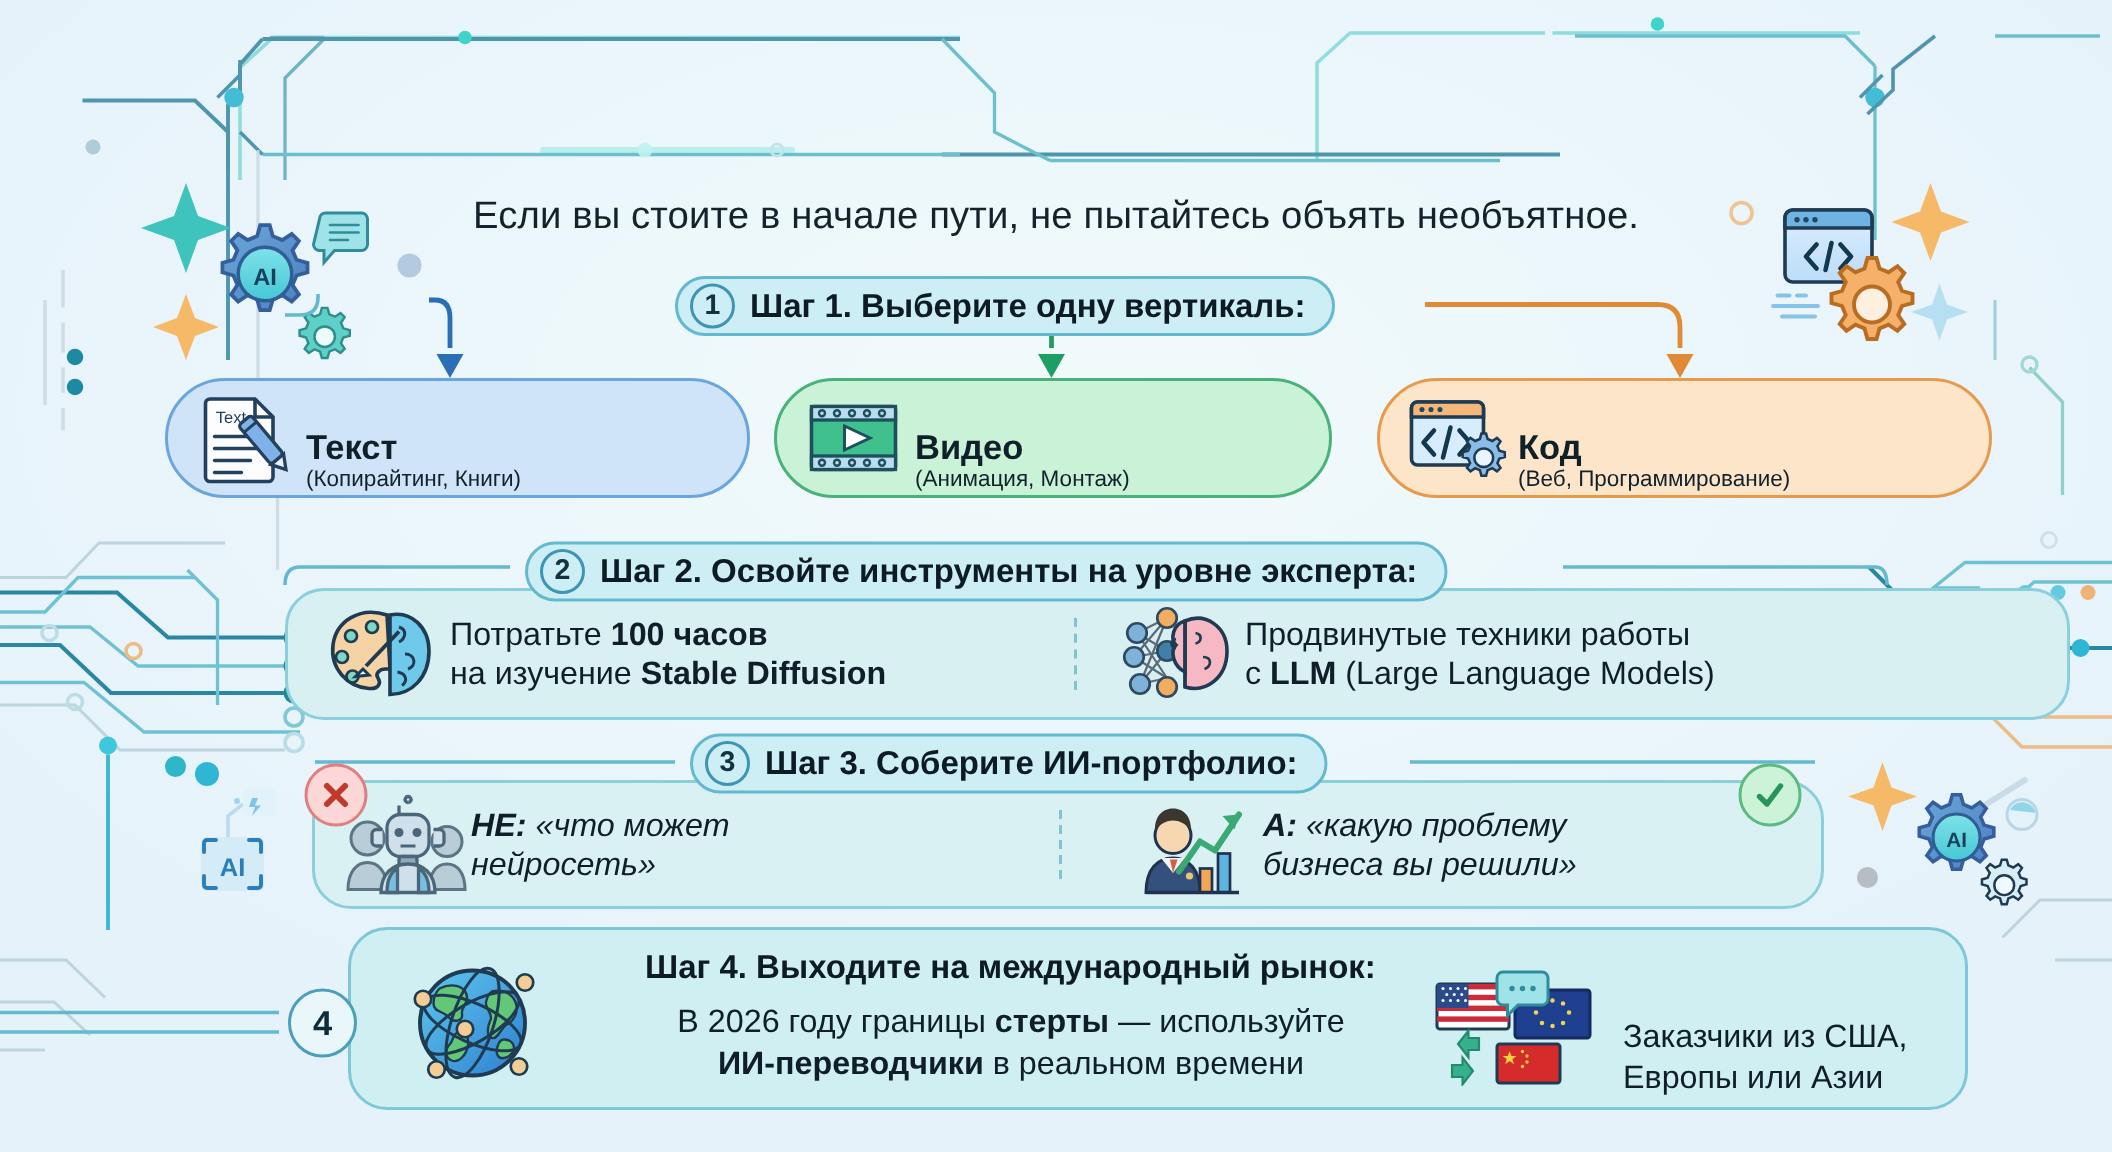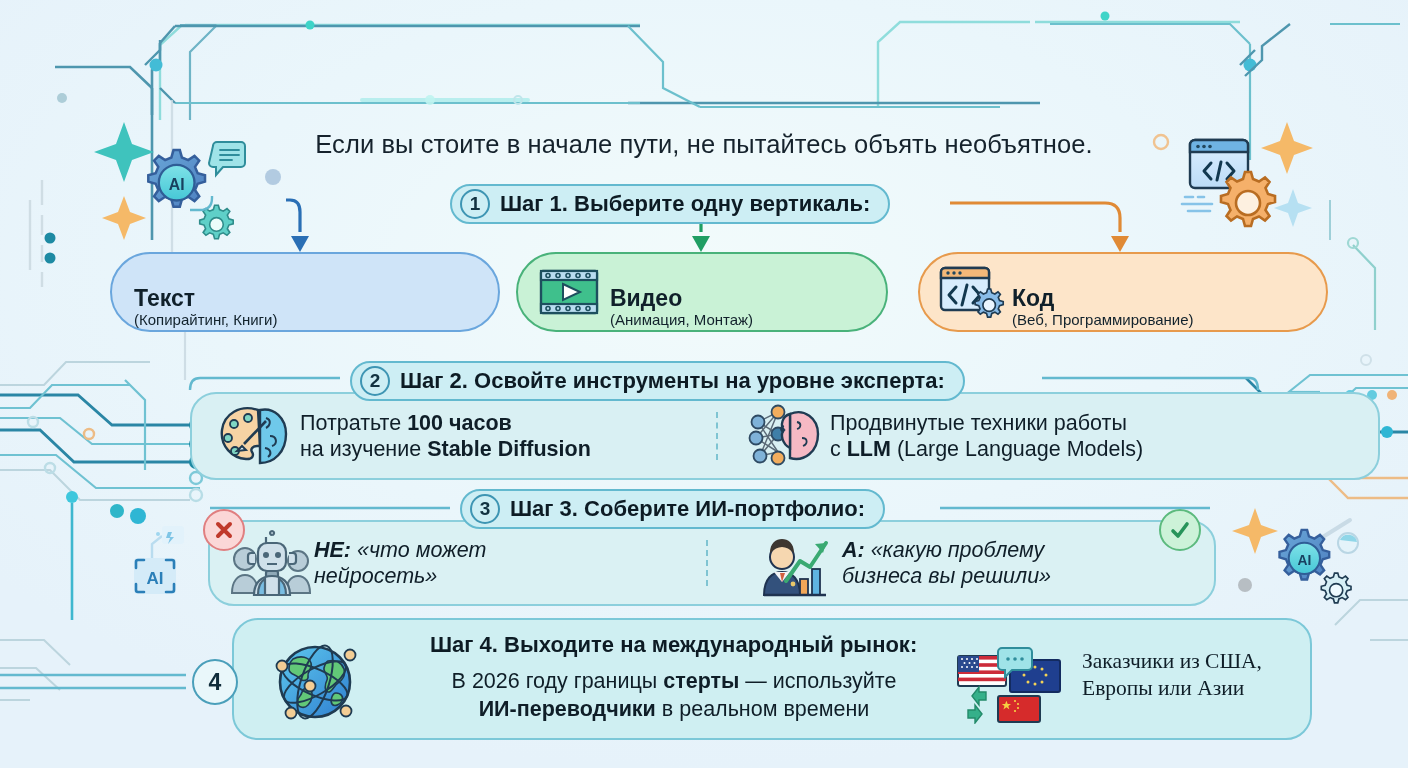--- a/index.html
+++ b/index.html
@@ -373,20 +373,38 @@
   <div id="content">
 
     <div class="headline">Если вы стоите в начале пути, не пытайтесь объять необъятное.</div>
 
     <div class="steppill" style="left:450px; top:184px;">
       <div class="num">1</div>
       <div class="txt">Шаг 1. Выберите одну вертикаль:</div>
     </div>
 
     <div class="vcard text" style="left:110px; top:252px; width:390px;">
+      <div class="ico">
+        <svg viewBox="0 0 70 64" width="70" height="64">
+          <path d="M12 6 h30 l12 12 v40 a3 3 0 0 1 -3 3 h-39 a3 3 0 0 1 -3-3 v-49 a3 3 0 0 1 3-3 z" fill="#fdfdff" stroke="#23405c" stroke-width="2.4"></path>
+          <path d="M42 6 v12 h12" fill="none" stroke="#23405c" stroke-width="2.4"></path>
+          <text x="26" y="22" font-family="Liberation Sans, sans-serif" font-size="11" fill="#23405c" text-anchor="middle">Text</text>
+          <g stroke="#23405c" stroke-width="2.2" stroke-linecap="round">
+            <path d="M15 31 h32"></path>
+              <path d="M15 39 h32"></path>
+              <path d="M15 47 h24"></path>
+              <path d="M15 55 h18"></path>
+          </g>
+          <g transform="rotate(-40 48 38)">
+            <rect x="44" y="16" width="11" height="34" rx="2.5" fill="#7fb2e8" stroke="#23405c" stroke-width="2.2"></rect>
+            <path d="M44 50 l5.5 9 l5.5 -9 z" fill="#e7f1fc" stroke="#23405c" stroke-width="2.2"></path>
+            <path d="M44 22 h11" stroke="#23405c" stroke-width="2"></path>
+          </g>
+        </svg>
+      </div>
       <div class="labels">
         <div class="t1">Текст</div>
         <div class="t2">(Копирайтинг, Книги)</div>
       </div>
     </div>
 
     <div class="vcard video" style="left:516px; top:252px; width:372px;">
       <div class="ico">
         <svg viewBox="0 0 70 64" width="70" height="64">
           <rect x="7" y="11" width="56" height="42" rx="2" fill="#3fc08c" stroke="#1d4f5e" stroke-width="2.4"></rect>
@@ -662,20 +680,20 @@
               <circle cx="59" cy="67" r="1.1"></circle>
           </g>
 
           <g fill="#35b08a" stroke="#238a6a" stroke-width="1.4">
             <path d="M16 52 l7 -9 l0 5 l7 0 l0 8 l-7 0 l0 5 z"></path>
             <path d="M36 74 l-7 -9 l0 5 l-7 0 l0 8 l7 0 l0 5 z" transform="translate(-10,-4)"></path>
           </g>
         </svg>
       </div>
 
-      <div class="s4right" style="left:848px; top:28px;font-family:Liberation Serif, serif;">
+      <div class="s4right" style="left:848px; top:58px;">
         <div>Заказчики из США,</div>
         <div>Европы или Азии</div>
       </div>
     </div>
 
   </div>
 </div>
 
 </body></html>

